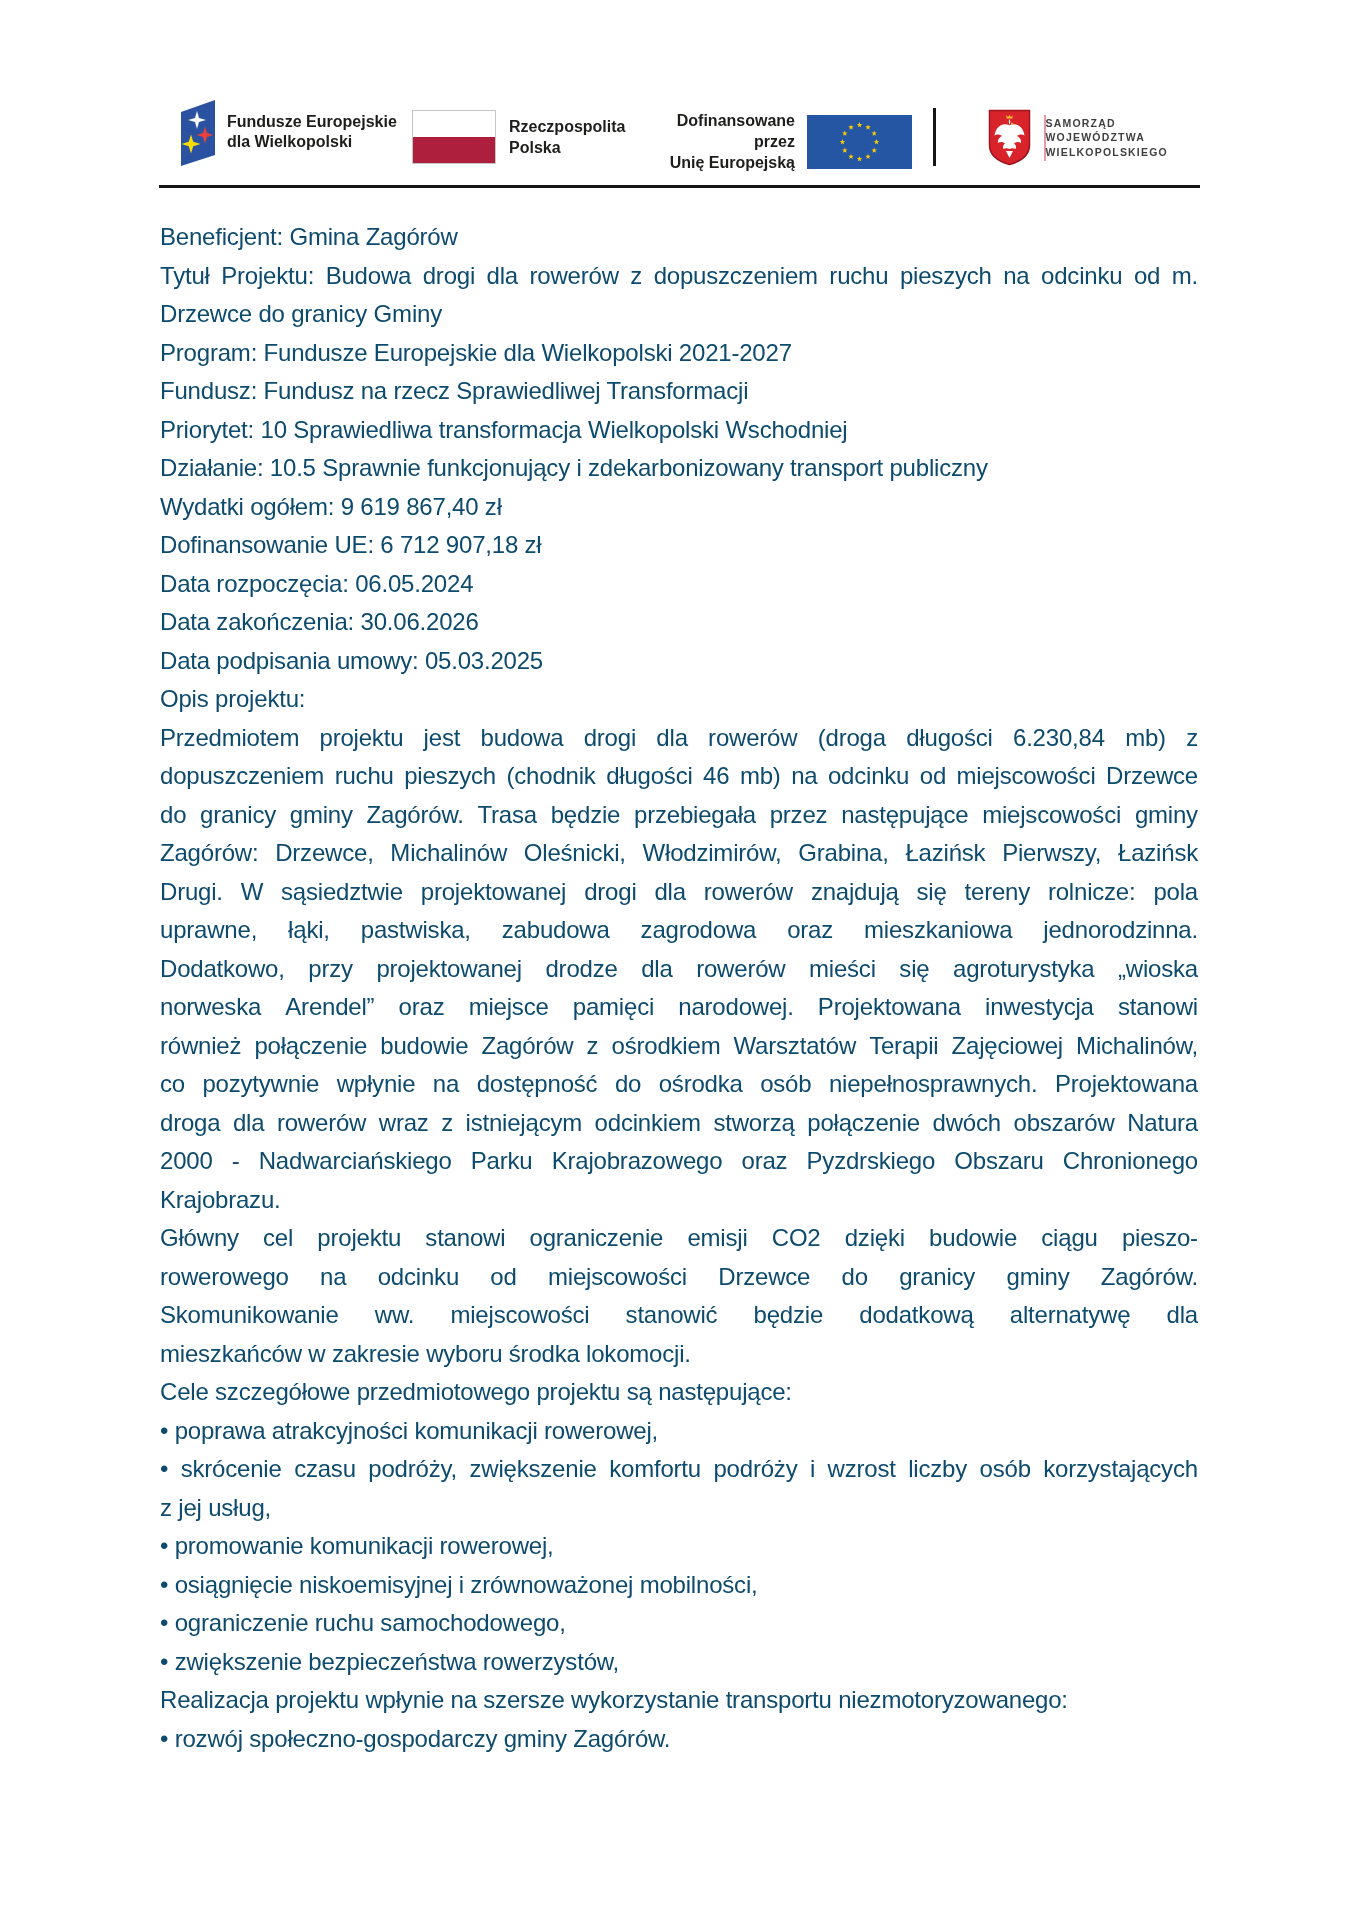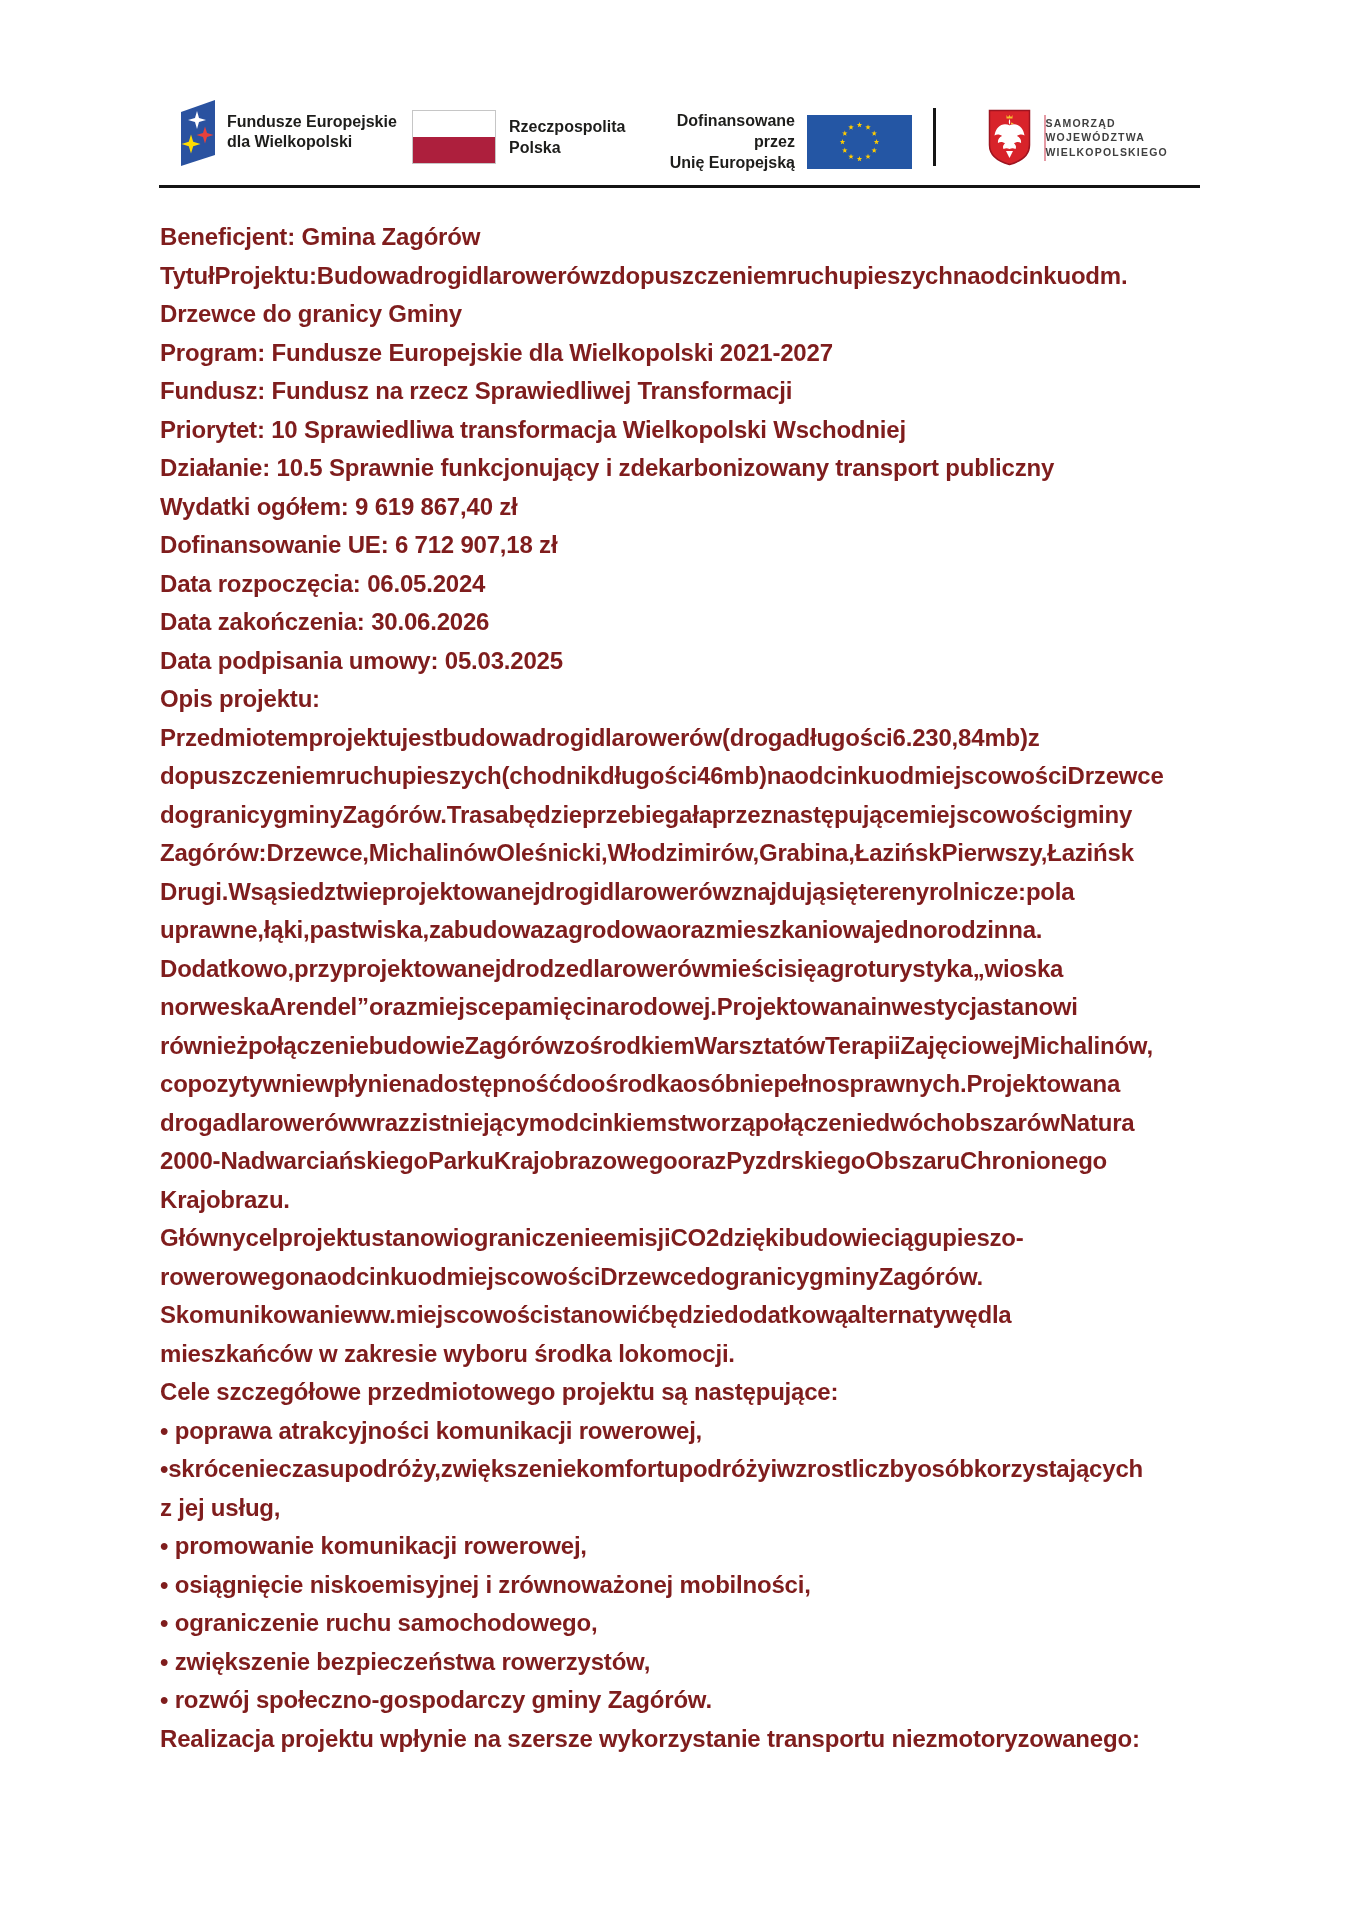--- a/index.html
+++ b/index.html
@@ -24,24 +24,24 @@
   .eu-logo{left:640px;top:110px;justify-content:center;}
   .eu-logo .txt{width:155px;text-align:right;font-weight:bold;font-size:16px;line-height:21px;color:#1d1d1b;margin-right:12px;}
   .hdr-vdivider{position:absolute;left:933px;top:108px;width:2.5px;height:58px;background:#161616;}
   .region-logo{left:988px;top:109px;}
   .region-sep{width:1.5px;height:46px;background:#e59aa4;margin-left:13px;}
   .region-txt{font-weight:bold;font-size:10.5px;line-height:14.5px;letter-spacing:1.2px;color:#3f3f3f;}
   .header-rule{position:absolute;left:159px;top:185px;width:1041px;height:2.5px;background:#141414;}
   
   .doc-body{
     position:absolute;left:160px;top:218px;width:1038px;
-    font-size:24px;letter-spacing:-0.2px;color:#7f1d1d;font-weight:bold;
+    font-size:24px;letter-spacing:-0.2px;color:#0c4a6e;
   }
   .line{height:38.5px;line-height:38.5px;white-space:nowrap;}
-  .line.just{display:flex;white-space:normal;}
+  .line.just{display:flex;justify-content:space-between;white-space:normal;}
   .line.just span{white-space:nowrap;}
   
   .footer{
     position:absolute;left:160px;top:1796px;width:1038px;
     display:flex;justify-content:center;gap:58px;
     font-weight:bold;font-size:29px;line-height:38px;color:#111111;
   }
 </style>
 </head>
 <body>
@@ -348,18 +348,18 @@
         <span>wzrost</span>
         <span>liczby</span>
         <span>osób</span>
         <span>korzystających</span>
       </div>
       <div class="line">z jej usług,</div>
       <div class="line">• promowanie komunikacji rowerowej,</div>
       <div class="line">• osiągnięcie niskoemisyjnej i zrównoważonej mobilności,</div>
       <div class="line">• ograniczenie ruchu samochodowego,</div>
       <div class="line">• zwiększenie bezpieczeństwa rowerzystów,</div>
+      <div class="line">Realizacja projektu wpłynie na szersze wykorzystanie transportu niezmotoryzowanego:</div>
       <div class="line">• rozwój społeczno-gospodarczy gminy Zagórów.</div>
-      <div class="line">Realizacja projektu wpłynie na szersze wykorzystanie transportu niezmotoryzowanego:</div>
     </div>
 
 
 </div>
 
 </body></html>

